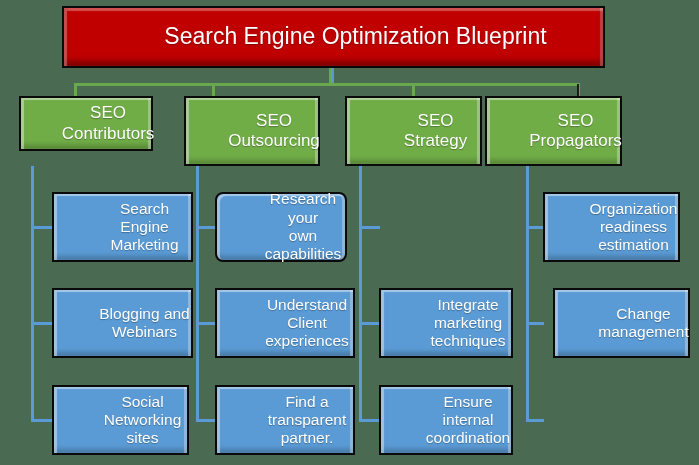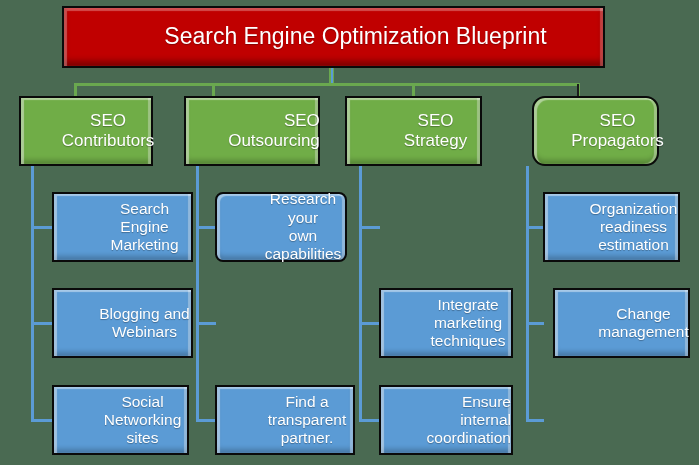--- a/index.html
+++ b/index.html
@@ -65,31 +65,31 @@
 
   <div class="cline cgreen" style="left:329px;top:68px;width:5px;height:16px;"></div>
   <div class="cline cblue" style="left:331px;top:68px;width:2px;height:15px;"></div>
   <div class="cline cgreen" style="left:74px;top:83px;width:506px;height:3px;"></div>
   <div class="cline cgreen" style="left:74px;top:84px;width:3px;height:12px;"></div>
   <div class="cline cgreen" style="left:212px;top:84px;width:3px;height:12px;"></div>
   <div class="cline cgreen" style="left:412px;top:84px;width:3px;height:12px;"></div>
   <div class="cline cgreen" style="left:577px;top:84px;width:3px;height:12px;"></div>
   <div class="dash" style="left:577px;top:84px;height:12px;"></div>
 
-  <div class="box green" style="left:19px;top:96px;width:134px;height:70px;">
+  <div class="box green" style="left:19px;top:96px;width:134px;height:55px;">
     <span>SEO
 Contributors</span>
   </div>
-  <div class="box green" style="left:184px;top:96px;width:136px;height:70px;text-align:right;">
+  <div class="box green" style="left:184px;top:96px;width:136px;height:70px;">
     <span>SEO Outsourcing</span>
   </div>
   <div class="box green" style="left:345px;top:96px;width:137px;height:70px;">
     <span>SEO Strategy</span>
   </div>
-  <div class="box green" style="left:532px;top:96px;width:127px;height:70px;border-radius:13px;">
+  <div class="box green" style="left:485px;top:96px;width:137px;height:70px;">
     <span>SEO Propagators</span>
   </div>
 
   <div class="cline cblue" style="left:31px;top:166px;width:3px;height:256px;"></div>
   <div class="cline cblue" style="left:31px;top:226px;width:22px;height:3px;"></div>
   <div class="cline cblue" style="left:31px;top:322px;width:22px;height:3px;"></div>
   <div class="cline cblue" style="left:31px;top:419px;width:22px;height:3px;"></div>
   <div class="box blue" style="left:52px;top:192px;width:141px;height:70px;">
     <span>Search Engine
 Marketing</span>
@@ -104,36 +104,41 @@
   </div>
 
   <div class="cline cblue" style="left:196px;top:166px;width:3px;height:256px;"></div>
   <div class="cline cblue" style="left:196px;top:226px;width:20px;height:3px;"></div>
   <div class="cline cblue" style="left:196px;top:322px;width:20px;height:3px;"></div>
   <div class="cline cblue" style="left:196px;top:419px;width:20px;height:3px;"></div>
   <div class="box blue" style="left:215px;top:192px;width:132px;height:70px;border-radius:8px;">
     <span>Research your
 own capabilities</span>
   </div>
+  <div class="box blue" style="left:215px;top:288px;width:140px;height:70px;">
+    <span>Understand
+Client
+experiences</span>
+  </div>
   <div class="box blue" style="left:215px;top:385px;width:140px;height:70px;">
     <span>Find a
 transparent
 partner.</span>
   </div>
 
   <div class="cline cblue" style="left:359px;top:166px;width:3px;height:256px;"></div>
   <div class="cline cblue" style="left:359px;top:226px;width:21px;height:3px;"></div>
   <div class="cline cblue" style="left:359px;top:322px;width:21px;height:3px;"></div>
   <div class="cline cblue" style="left:359px;top:419px;width:21px;height:3px;"></div>
   <div class="box blue" style="left:379px;top:288px;width:134px;height:70px;">
     <span>Integrate
 marketing
 techniques</span>
   </div>
-  <div class="box blue" style="left:379px;top:385px;width:134px;height:70px;text-align:right;">
+  <div class="box blue" style="left:379px;top:385px;width:134px;height:70px;">
     <span>Ensure internal
 coordination</span>
   </div>
 
   <div class="cline cblue" style="left:526px;top:166px;width:3px;height:256px;"></div>
   <div class="cline cblue" style="left:526px;top:226px;width:18px;height:3px;"></div>
   <div class="cline cblue" style="left:526px;top:322px;width:18px;height:3px;"></div>
   <div class="cline cblue" style="left:526px;top:419px;width:18px;height:3px;"></div>
   <div class="box blue" style="left:543px;top:192px;width:137px;height:70px;">
     <span>Organization

